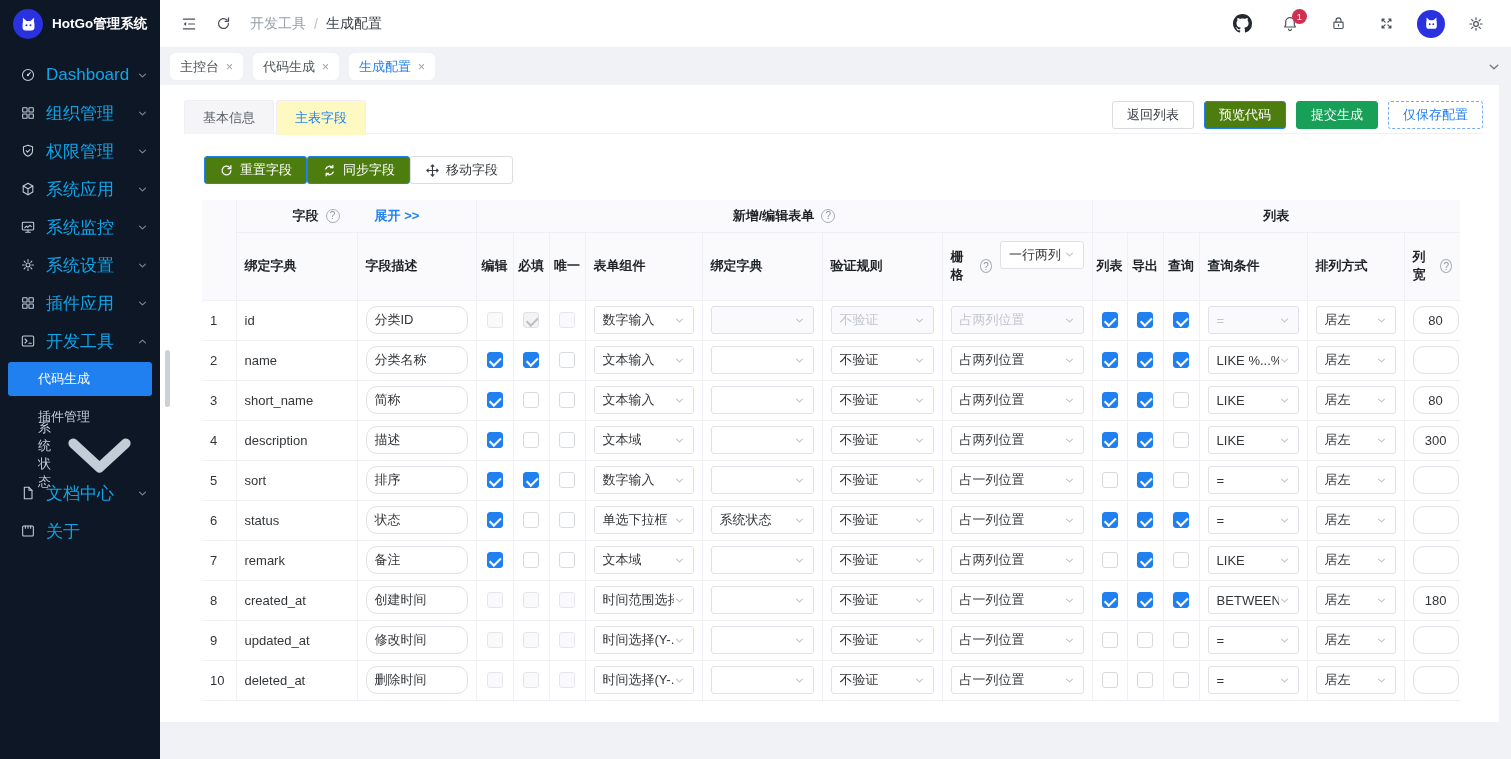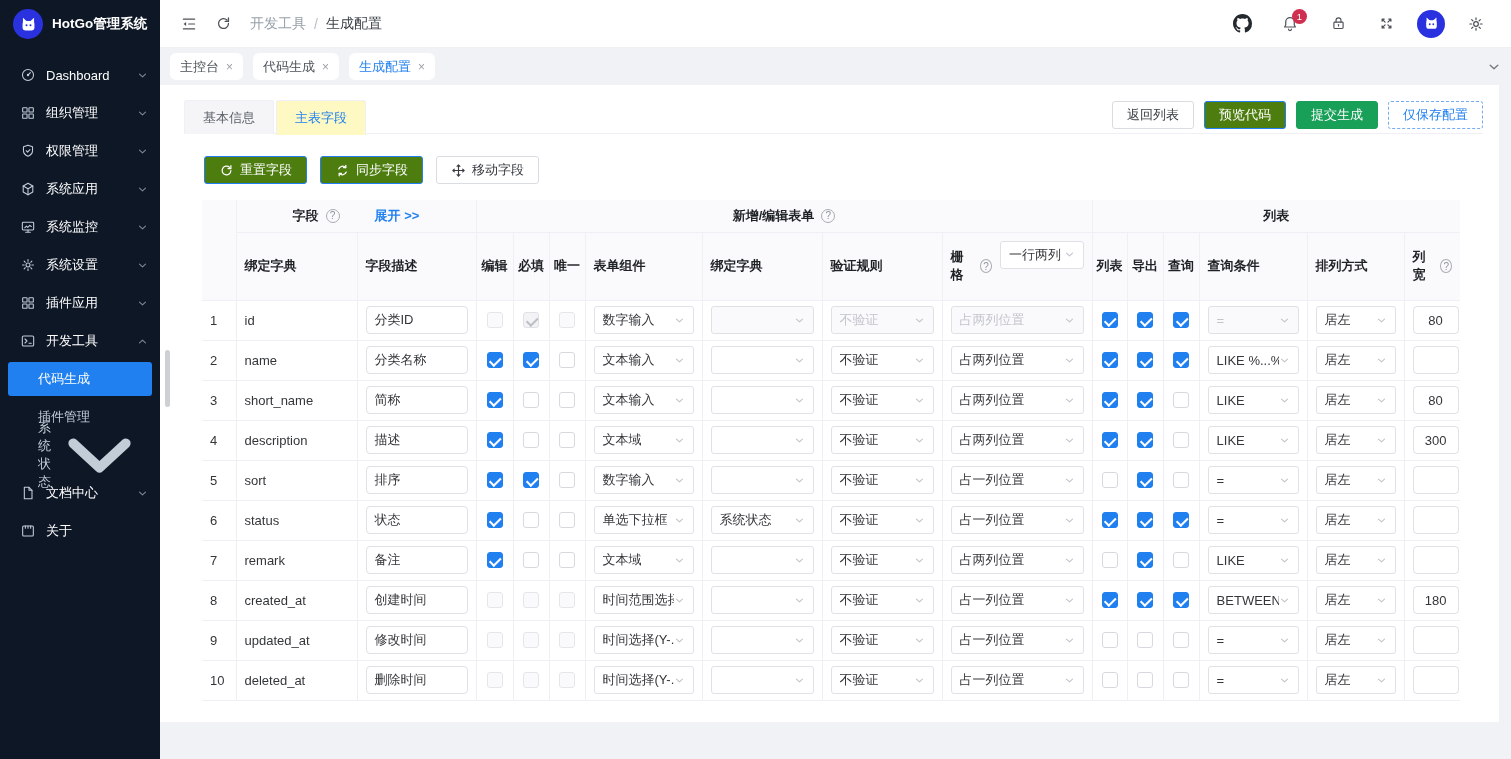--- a/index.html
+++ b/index.html
@@ -6,21 +6,21 @@
   html,body { width:1511px; height:759px; overflow:hidden; background:#f0f2f5;
     font-family:"Liberation Sans","DejaVu Sans",sans-serif; }
   svg { display:block; }
 
   
   .sidebar { position:absolute; left:0; top:0; width:160px; height:759px; background:#0e1726; z-index:5; }
   .logo-row { height:48px; display:flex; align-items:center; padding-left:13px; gap:9px; }
   .logo-circle { width:30px; height:30px; border-radius:50%; background:#2a32e0; display:flex; align-items:center; justify-content:center; flex:0 0 auto; }
   .logo-title { color:#fff; font-size:13.5px; font-weight:bold; white-space:nowrap; }
   .menu { padding-top:8px; }
-  .menu-item { height:38px; display:flex; align-items:center; padding:0 12px 0 20px; color:#ffffff; font-size:13px; cursor:pointer; position:relative; }
+  .menu-item { height:38px; display:flex; align-items:center; padding:0 12px 0 20px; color:#0ea5e9; font-size:17px; cursor:pointer; position:relative; }
   .menu-item .mi-icon { width:16px; height:16px; margin-right:10px; color:#c3cdd8; flex:0 0 auto; }
   .menu-item .mi-label { flex:1; white-space:nowrap; }
   .menu-item .mi-chev { width:11px; height:11px; color:#7d8896; }
   .menu-sub { height:38px; display:flex; align-items:center; padding:0 12px 0 38px; color:#c3cdd8; font-size:13px; cursor:pointer; }
   .menu-sub .mi-label { flex:1; }
   .menu-sub.active { height:34px; margin:2px 8px; padding:0 8px 0 30px; background:#2080f0; border-radius:3px; color:#fff; }
 
   
   .topbar { position:absolute; left:160px; top:0; width:1351px; height:48px; background:#fff; display:flex; align-items:center; padding:0 18px 0 12px; border-bottom:1px solid #f0f0f2; z-index:4; }
   .hicon { width:34px; height:34px; display:flex; align-items:center; justify-content:center; cursor:pointer; color:#4c5158; }
@@ -47,21 +47,21 @@
   .card-tabs { position:relative; margin:15px 16px 0 24px; height:34px; border-bottom:1px solid #efeff5; display:flex; }
   .ctab { height:34px; padding:0 18px; display:flex; align-items:center; font-size:13px; color:#5a6066; background:#f5f5f8; border:1px solid #efeff5; border-bottom:none; border-radius:3px 3px 0 0; cursor:pointer; margin-right:2px; position:relative; top:0; }
   .ctab.active { background:#fef9c3; color:#2080f0; height:35px; }
   .top-actions { position:absolute; right:0; top:1px; display:flex; gap:10px; }
   .btn { height:28px; display:inline-flex; align-items:center; justify-content:center; padding:0 14px; font-size:13px; border-radius:3px; cursor:pointer; white-space:nowrap; gap:6px; }
   .btn-plain { background:#fff; border:1px solid #d9dce1; color:#383c42; }
   .btn-blue { background:#4d7c0f; border:1px solid #2080f0; color:#fff; }
   .btn-green { background:#18a058; border:1px solid #18a058; color:#fff; }
   .btn-dashed { background:#fff; border:1px dashed #74abf2; color:#2080f0; }
 
-  .toolbar { margin:22px 0 0 44px; display:flex; gap:13px; }
+  .toolbar { margin:22px 0 0 44px; display:flex; }
   .btn-ico { width:15px; height:15px; }
 
   
   .gtable { margin:16px 0 0 42px; border-collapse:collapse; table-layout:fixed; width:1258px; font-size:13px; }
   .gtable th, .gtable td { border-right:1px solid #efeff5; border-bottom:1px solid #efeff5; vertical-align:middle; }
   .gtable th:last-child, .gtable td:last-child { border-right:none; }
   .gtable thead th { background:#fafafc; color:#1f2225; font-weight:600; text-align:left; padding:0 8px; }
   .gtable thead tr.grp th { height:32px; text-align:center; }
   .gtable thead tr.sub th { height:68px; }
   .gtable td { height:40px; padding:0 8px; color:#333639; background:#fff; }
@@ -69,21 +69,21 @@
   .grp-inner { display:inline-flex; align-items:center; gap:7px; }
   .expand-link { color:#2080f0; font-weight:600; margin-left:28px; cursor:pointer; }
   .help { display:inline-flex; width:14px; height:14px; border:1px solid #a8adb5; border-radius:50%; color:#8d939b; font-size:10px; font-weight:400; align-items:center; justify-content:center; }
   .grid-head { display:flex; flex-direction:row; justify-content:center; gap:8px; height:100%; padding:8px 0; }
   .grid-head .gh-top { display:inline-flex; align-items:center; gap:7px; }
   .sel { height:28px; background:#fff; border:1px solid #e0e0e6; border-radius:3px; display:flex; align-items:center; padding:0 8px; color:#333639; cursor:pointer; }
   .sel .sel-v { flex:1; white-space:nowrap; overflow:hidden; min-width:0; }
   .sel .sel-c { width:11px; height:11px; color:#c0c4cc; flex:0 0 auto; }
   .sel.dis { background:#fafafc; color:#c2c5cc; cursor:not-allowed; }
   .sel.w-grid { width:92px; }
-  .inp { height:28px; border:1px solid #e0e0e6; border-radius:4px; background:#fff; display:flex; align-items:center; padding:0 8px; color:#333639; }
+  .inp { height:28px; border:1px solid #e0e0e6; border-radius:11px; background:#fff; display:flex; align-items:center; padding:0 8px; color:#333639; }
   .inp.w-small { width:46px; justify-content:center; padding:0 4px; }
   .cb { width:16px; height:16px; border:1px solid #d6d9de; border-radius:3px; background:#fff; display:inline-block; position:relative; cursor:pointer; vertical-align:middle; }
   .cb.checked { background:#2080f0; border-color:#2080f0; }
   .cb.checked::after, .cb.disabled-checked::after { content:""; position:absolute; left:4.5px; top:1.5px; width:4.5px; height:8.5px; border-right:2px solid #fff; border-bottom:2px solid #fff; transform:rotate(45deg); }
   .cb.disabled { background:#fafafc; border-color:#e6e6ea; cursor:not-allowed; }
   .cb.disabled-checked { background:#f3f3f6; border-color:#e0e0e6; cursor:not-allowed; }
   .cb.disabled-checked::after { border-color:#bcc0c6; }
 </style>
 </head>
 <body>

